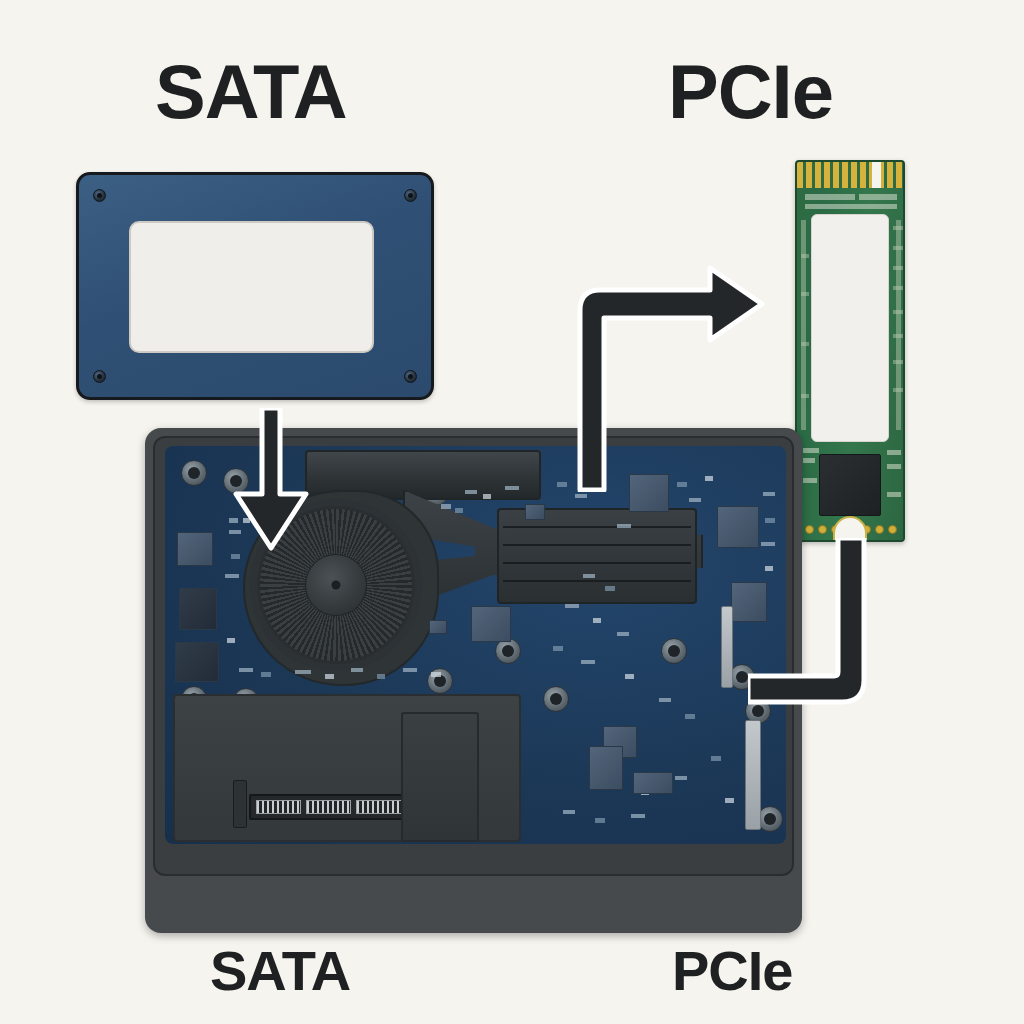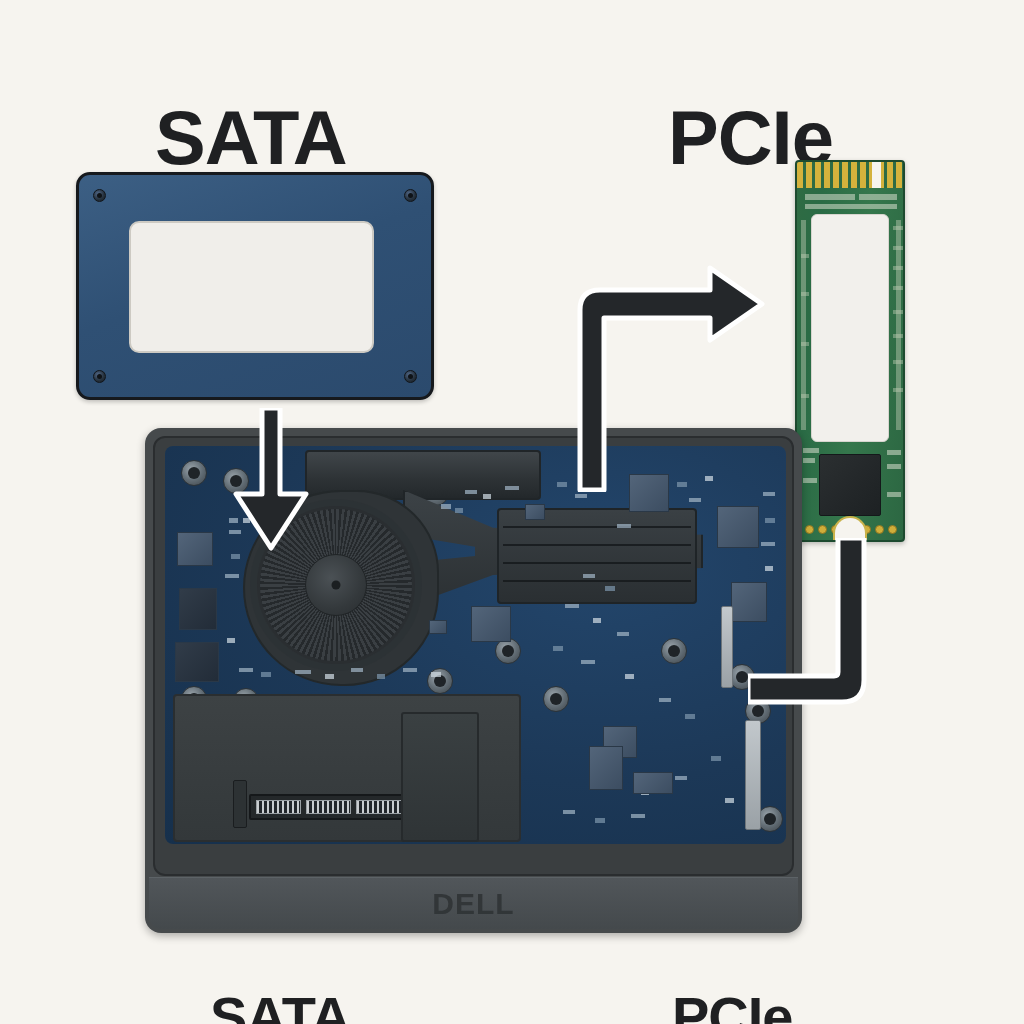--- a/index.html
+++ b/index.html
@@ -18,21 +18,20 @@
 
   
   .title {
     position: absolute;
     font-family: "Liberation Sans", sans-serif;
     font-weight: bold;
     color: #1f2022;
     letter-spacing: -1px;
     white-space: nowrap;
     user-select: none;
-    margin-top: 46px;
   }
   #title-sata-top { left: 155px; top: 48px; font-size: 76px; }
   #title-pcie-top { left: 668px; top: 48px; font-size: 76px; }
   #title-sata-bottom { left: 210px; top: 938px; font-size: 56px; }
   #title-pcie-bottom { left: 672px; top: 938px; font-size: 56px; }
 
   
   #sata-ssd {
     position: absolute;
     left: 76px; top: 172px;
@@ -560,23 +559,20 @@
             <div class="sata-pinblock" id="sata-pin-b"></div>
             <div class="sata-pinblock" id="sata-pin-c"></div>
           </div>
         </div>
 
         <div id="module-block"></div>
 
       </div>
     </div>
 
-    <div id="bottom-bezel">
-      <div id="dell-logo">DELL</div>
-    </div>
   </div>
 
   <svg class="arrow-svg" id="arrow-sata" width="86" height="160" viewBox="0 0 86 160">
     <path d="M 34 0 L 52 0 L 52 86 L 78 86 L 43 140 L 8 86 L 34 86 Z" fill="#24272a" stroke="#ffffff" stroke-width="5" stroke-linejoin="round"></path>
   </svg>
 
   <svg class="arrow-svg" id="arrow-pcie" width="210" height="230" viewBox="0 0 210 230">
     <path d="M 20 228
              L 20 48
              Q 20 28 40 28

